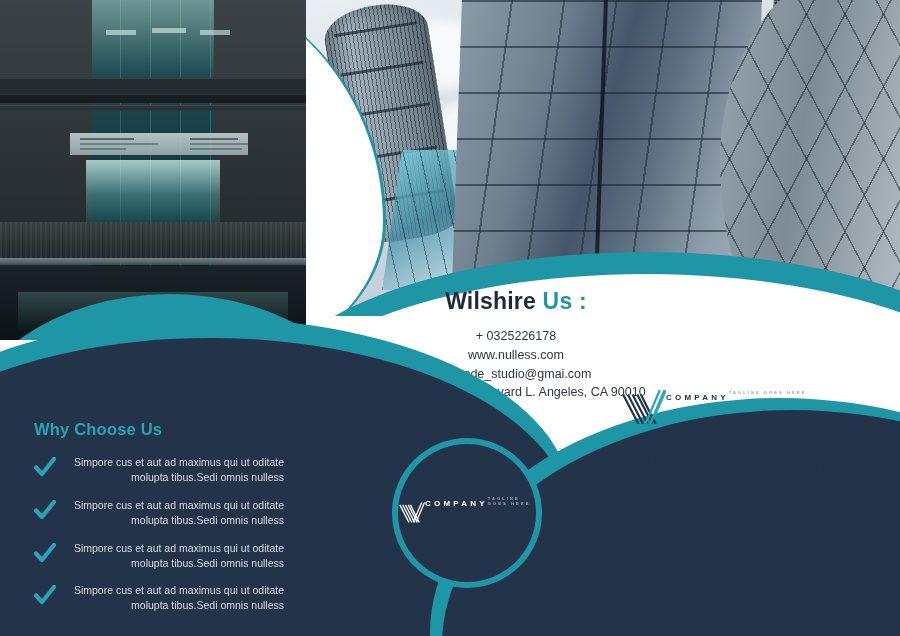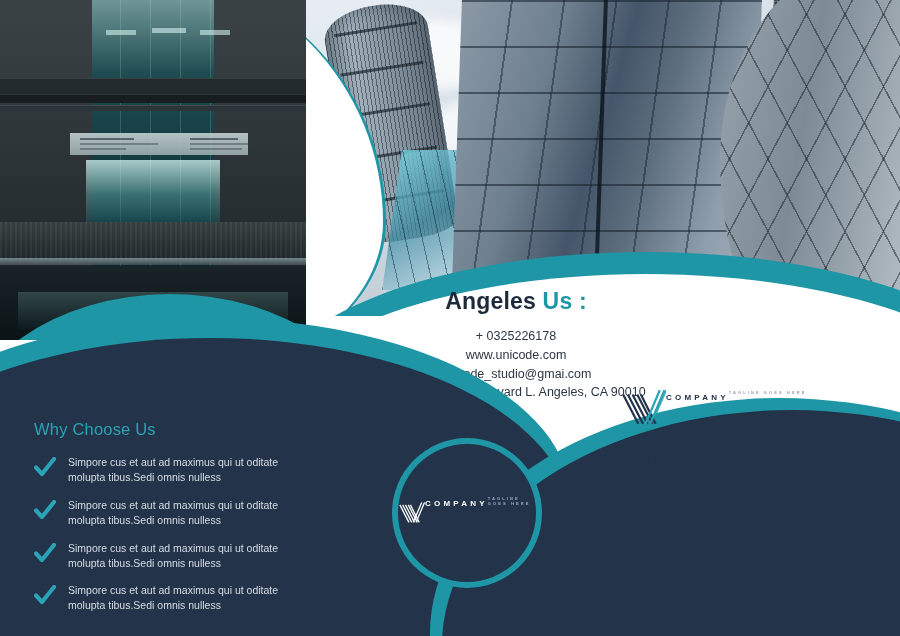--- a/index.html
+++ b/index.html
@@ -208,28 +208,28 @@
   }
   .headline .l2{
     font-size:22.5px;font-weight:700;color:#2aa3b4;letter-spacing:.3px;line-height:1.16;
   }
 
   
   .why{
     position:absolute;left:34px;top:420px;width:250px;
   }
   .why h3{
-    margin:0 0 16px 0;font-size:16.5px;font-weight:400;color:#2aa3b4;letter-spacing:.2px;
+    margin:0 0 16px 0;font-size:16.5px;font-weight:700;color:#2aa3b4;letter-spacing:.2px;
   }
   .why-item{
     display:flex;align-items:flex-start;gap:12px;margin-bottom:13px;
   }
   .check{flex:0 0 auto;margin-top:2px;}
   .why-text{
-    font-size:10.5px;color:#d7dde4;line-height:1.42;
+    font-size:10.5px;color:#d7dde4;line-height:1.42;text-align:right;
   }
 </style>
 </head>
 <body>
 
 <div id="brochure">
 
   <div class="left-photo">
     <div class="sky"></div>
     <div class="lp-glass"></div>
@@ -288,25 +288,25 @@
 
     <div class="rp-leftcut"></div>
     <div class="rp-leftcut-teal"></div>
 
     <div class="rp-bottomband"></div>
     <div class="rp-bottomwhite"></div>
   </div>
 
   <div class="contact">
     <h2>
-      <span>Angeles</span>
+      <span>Wilshire</span>
       <span class="accent">Us :</span>
     </h2>
     <div class="line">+ 0325226178</div>
-    <div class="line">www.unicode.com</div>
+    <div class="line">www.nulless.com</div>
     <div class="line">unicode_studio@gmai.com</div>
     <div class="line">3457 Wilshire Boulevard L. Angeles, CA 90010</div>
   </div>
 
   <div class="navy-teal-arc"></div>
   <div class="navy-panel"></div>
   <div class="navy-fill"></div>
   <div class="navy-fill2"></div>
 
   <div class="br-teal"></div>

